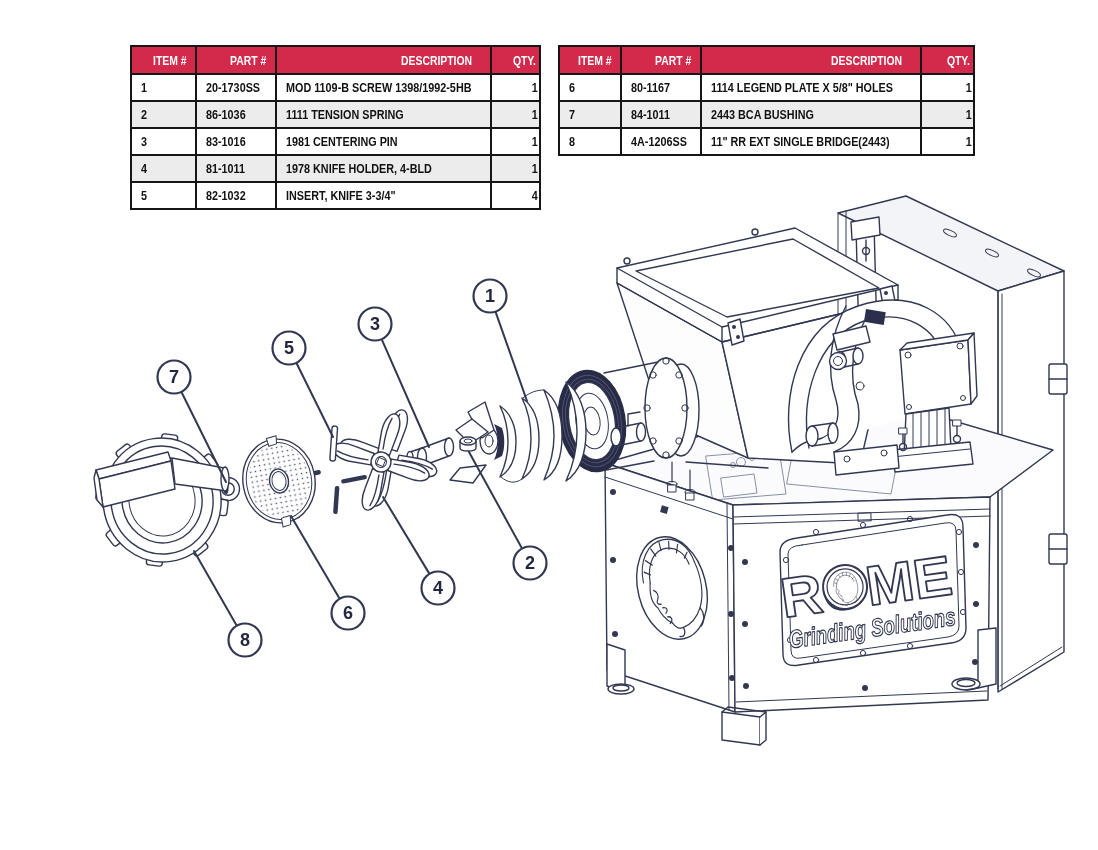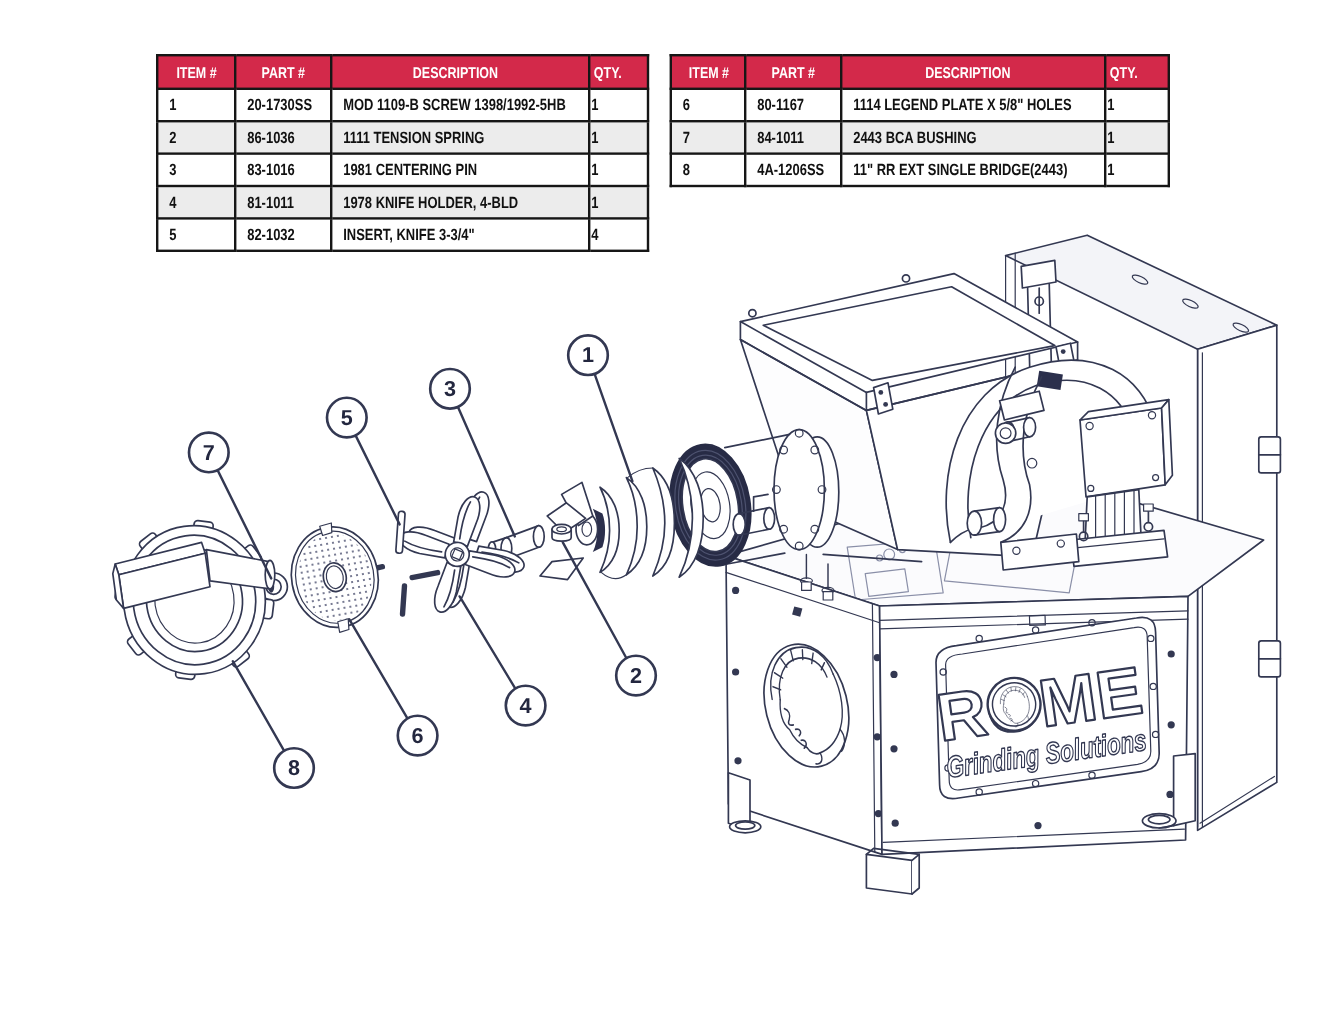--- a/index.html
+++ b/index.html
@@ -3,24 +3,24 @@
 <meta charset="utf-8">
 <style>
   html,body{margin:0;padding:0;background:#fff;}
   .stage{position:relative;width:1098px;height:850px;background:#fff;overflow:hidden;
          font-family:"Liberation Sans","DejaVu Sans",sans-serif;}
   table.parts{position:absolute;border-collapse:collapse;table-layout:fixed;
               border:2px solid #161616;background:#fff;}
   table.t1{left:130px;top:45px;width:409px;}
   table.t2{left:558px;top:45px;width:415px;}
   table.parts th{background:#d3294a;color:#fff;font-size:13px;font-weight:bold;
-                 border:2px solid #161616;height:26px;text-align:center;padding:0 0 0 9px;}
+                 border:2px solid #161616;height:26px;text-align:right;padding:0 0 0 9px;}
   table.parts td{border:2px solid #161616;font-size:13.5px;font-weight:bold;color:#111;
                  height:25px;text-align:left;padding:0 0 0 9px;white-space:nowrap;overflow:hidden;}
-  table.parts th.cq, table.parts td.cq{text-align:left;padding:0;}
+  table.parts th.cq, table.parts td.cq{text-align:right;padding:0;}
   table.parts tr:nth-child(even) td{background:#ececec;}
   .cnd{display:inline-block;transform:scaleX(.8);transform-origin:0 50%;white-space:nowrap;}
   .cq .cnd{transform-origin:50% 50%;}
   svg text{font-family:"Liberation Sans","DejaVu Sans",sans-serif;}
 </style>
 </head>
 <body>
 
 <div class="stage">
 

